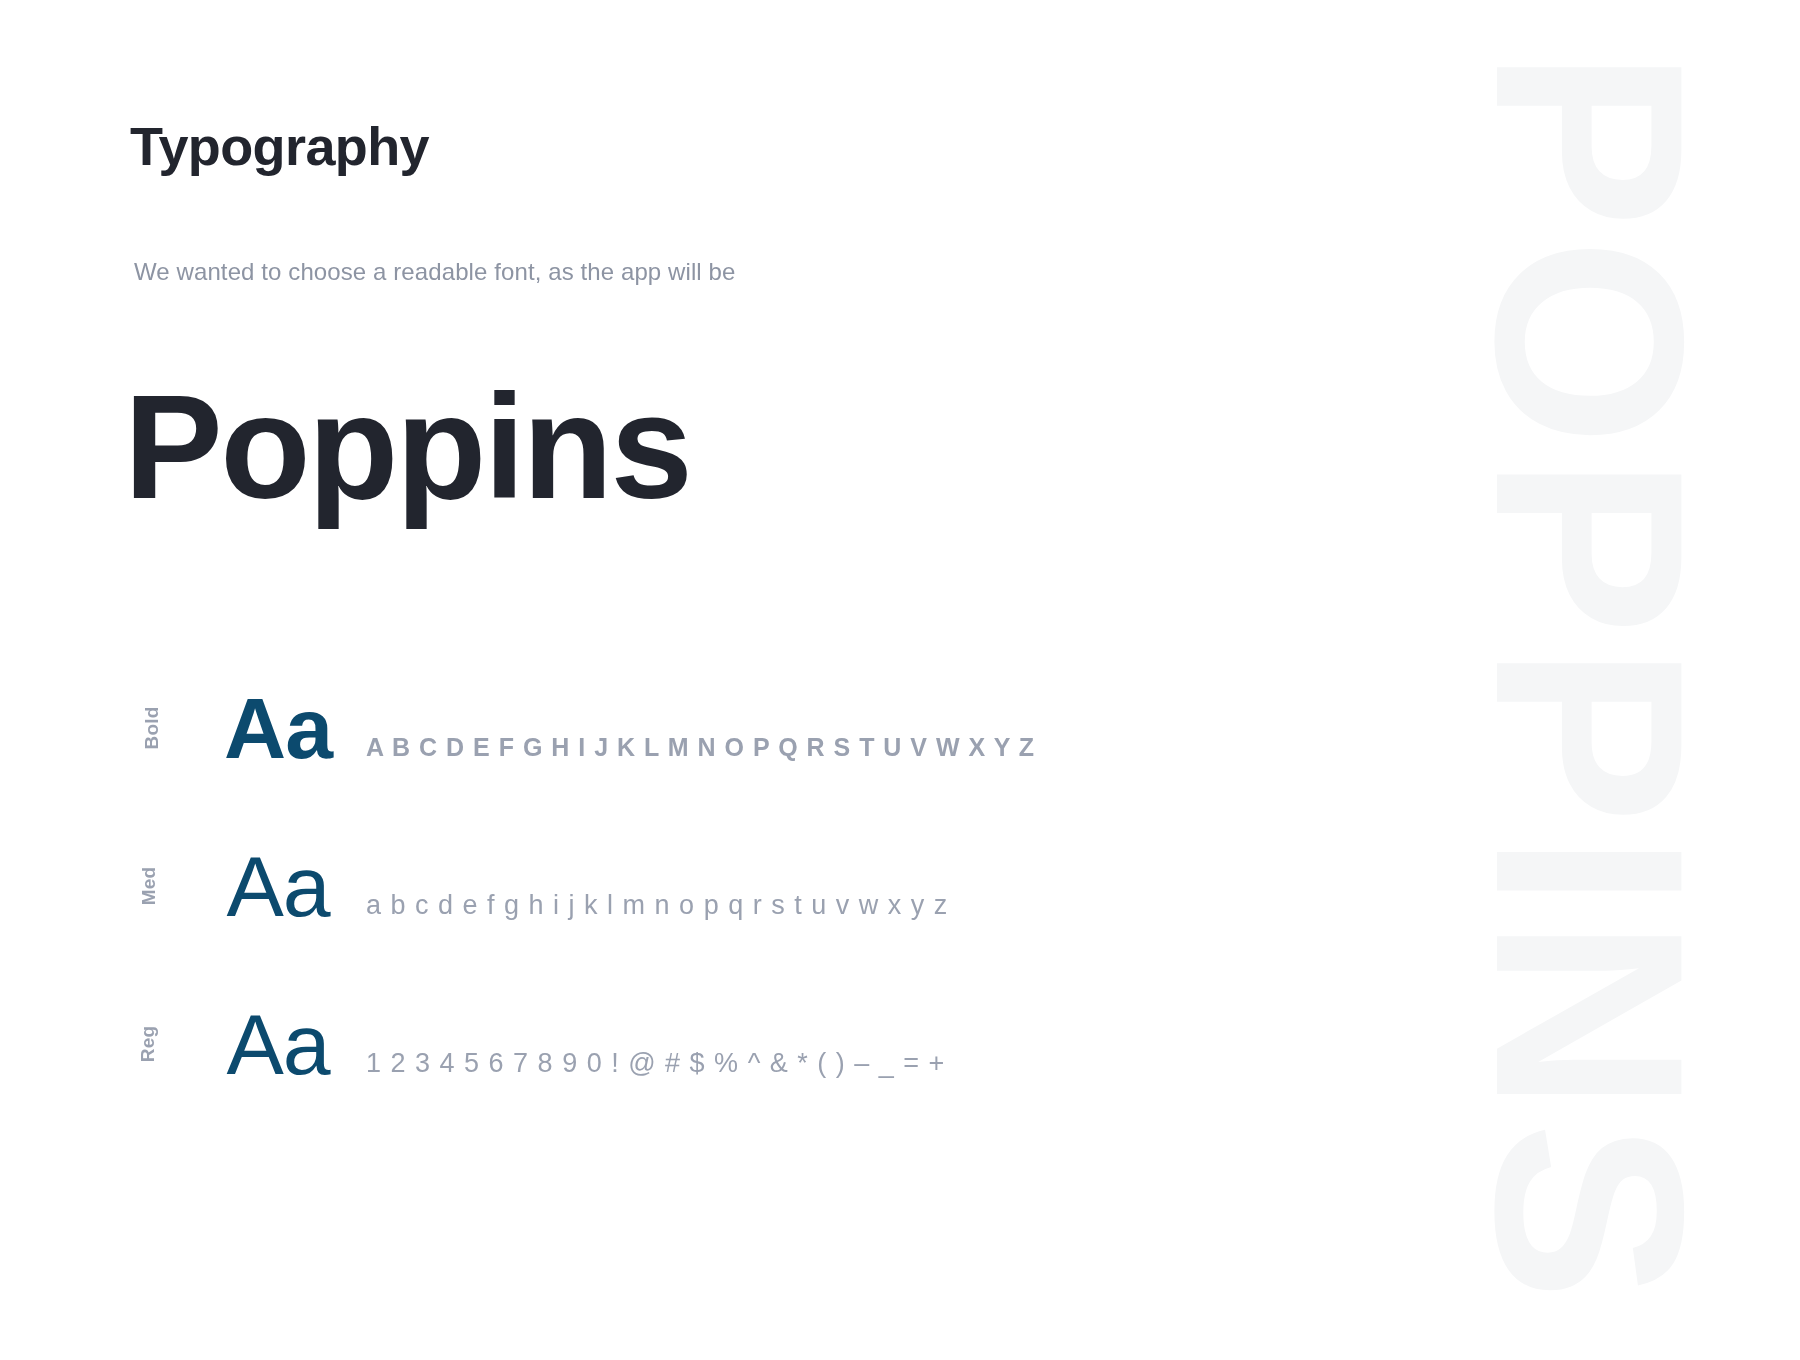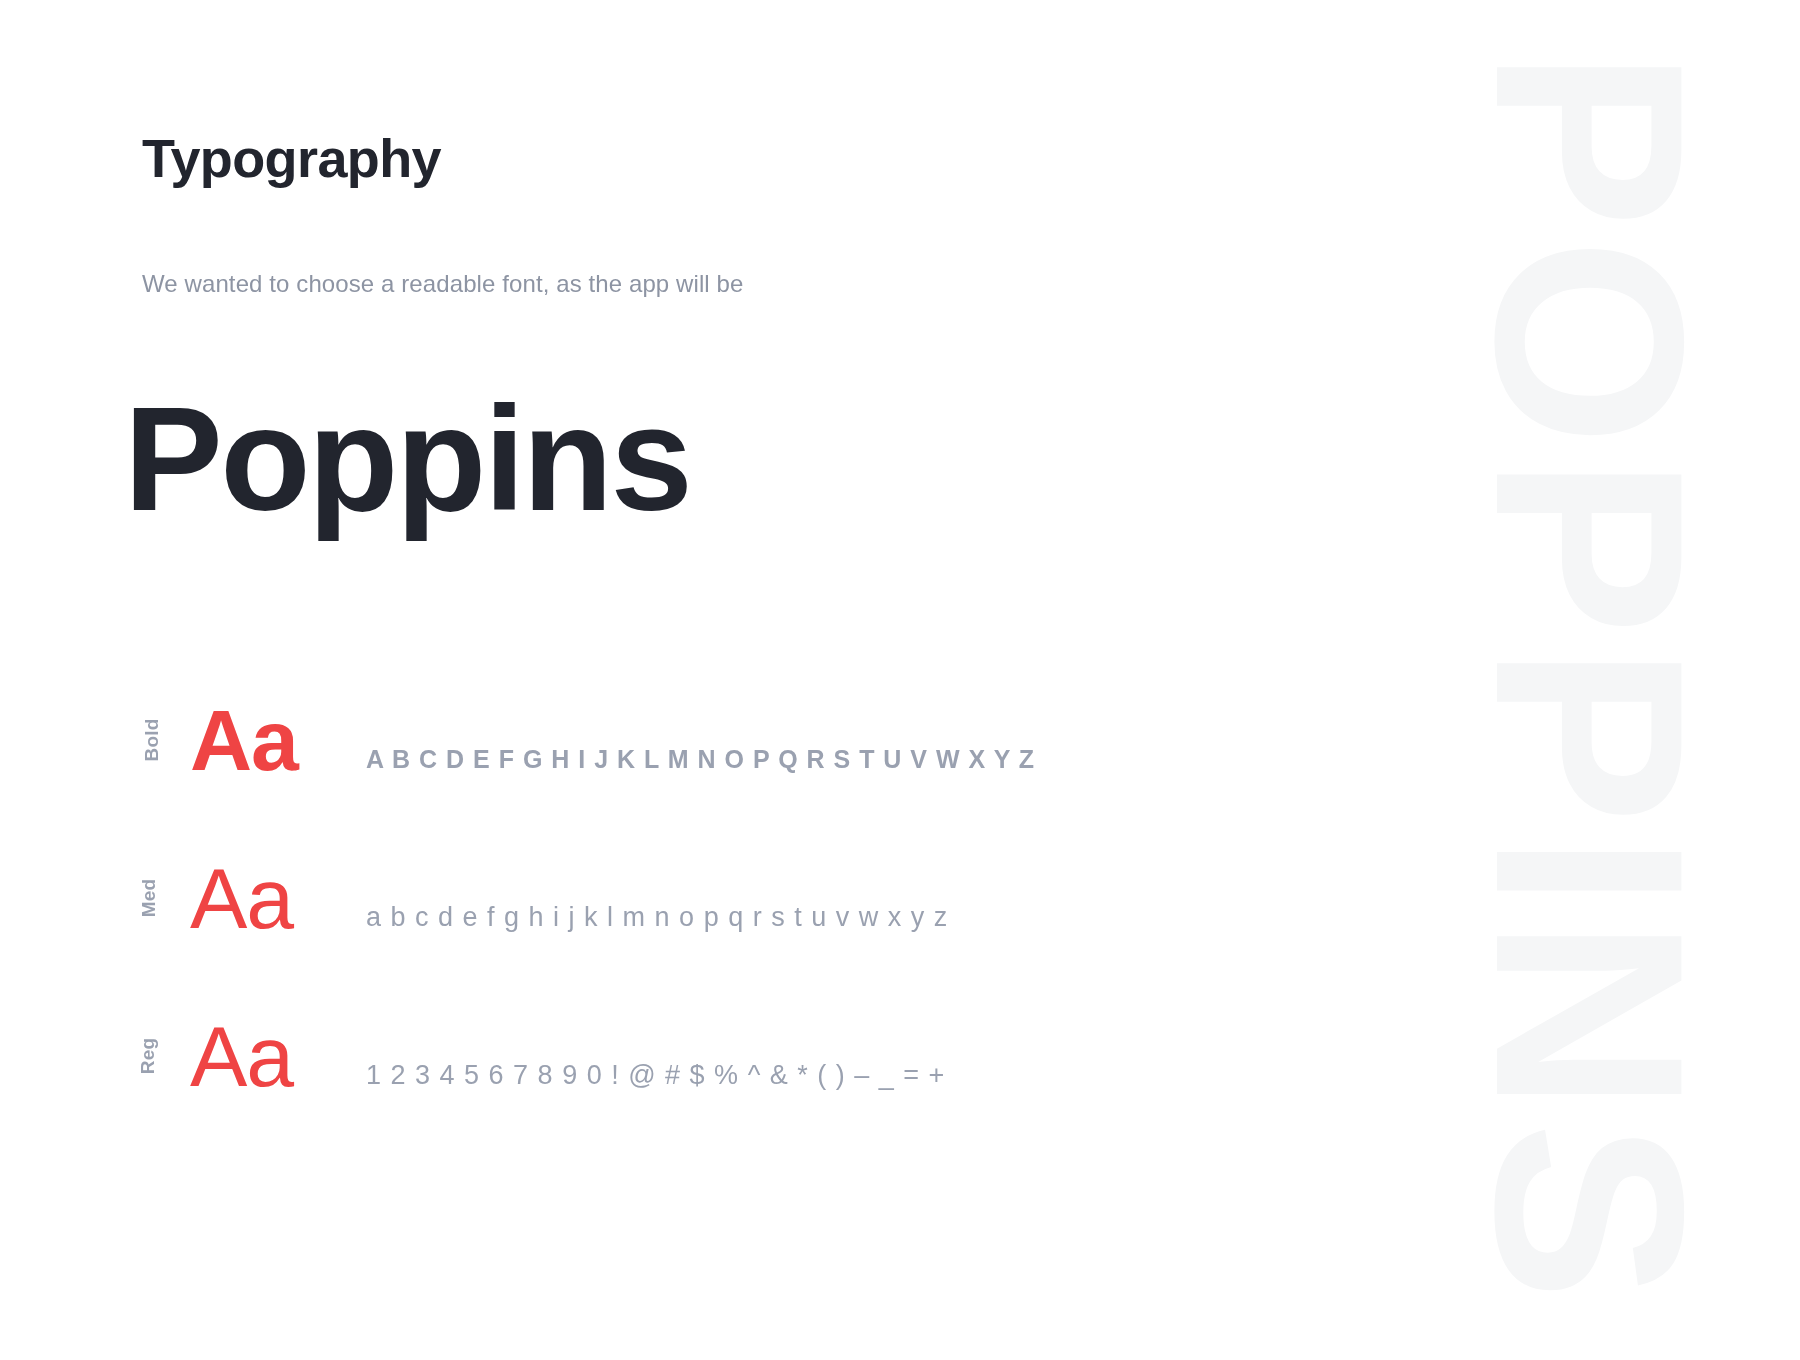--- a/index.html
+++ b/index.html
@@ -48,25 +48,25 @@
     padding: 118px 0 0 130px;
     box-sizing: border-box;
   }
 
   .page-title {
     font-size: 54px;
     font-weight: 700;
     color: #22252e;
     letter-spacing: -0.6px;
     line-height: 1.05;
-    margin: 12px;
+    margin: 0;
   }
 
   .intro {
-    margin: 74px 0 0 12px;
+    margin: 74px 0 0 4px;
     font-size: 24px;
     font-weight: 400;
     line-height: 1.88;
     color: #8d94a3;
     max-width: 760px;
     letter-spacing: 0.1px;
   }
   .intro-line { display: block; }
 
   .font-name {
@@ -100,25 +100,26 @@
     transform-origin: center center;
     white-space: nowrap;
     font-size: 19px;
     font-weight: 700;
     color: #9aa1b0;
     letter-spacing: 0.2px;
   }
   .aa {
     flex: 0 0 190px;
     font-size: 86px;
-    color: #ef4444;
+    color: #0c4a6e;
     line-height: 1;
     letter-spacing: -1px;
     padding-left: 14px;
     box-sizing: border-box;
+    text-align: center;
   }
   .aa.w-bold   { font-weight: 700; }
   .aa.w-med    { font-weight: 500; }
   .aa.w-reg    { font-weight: 400; }
 
   .glyph-set {
     font-size: 26px;
     color: #9aa1b0;
     white-space: nowrap;
     letter-spacing: 0.4px;

